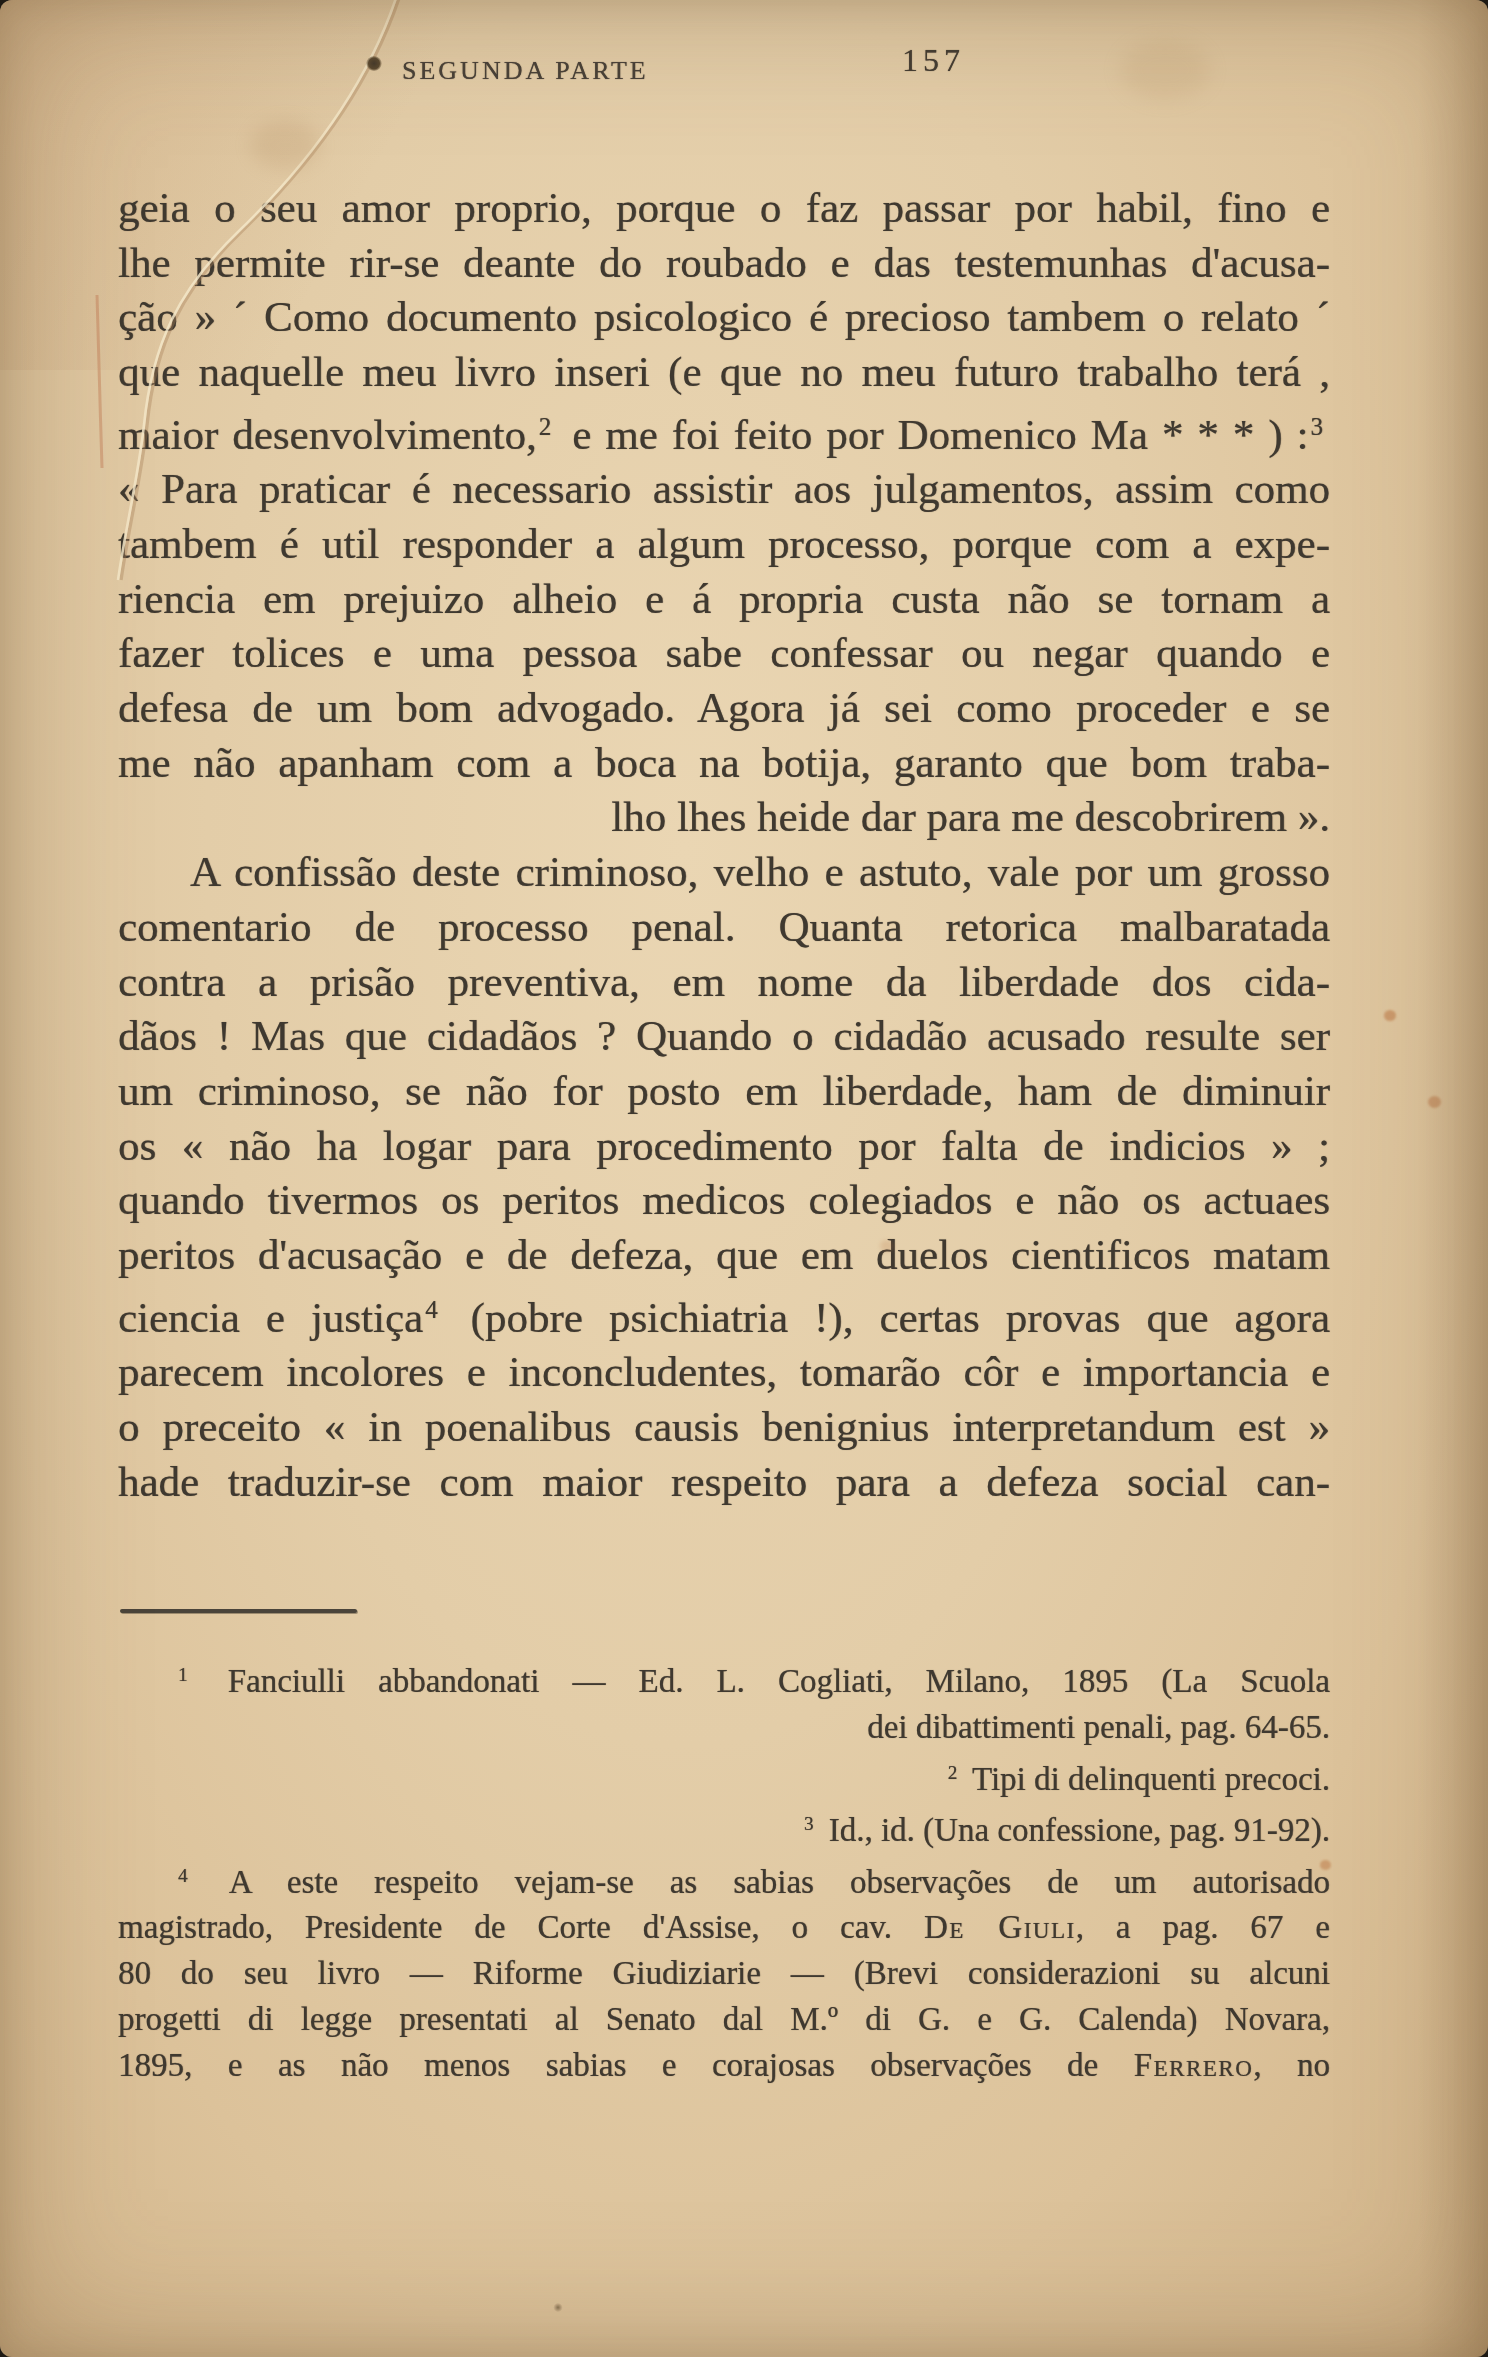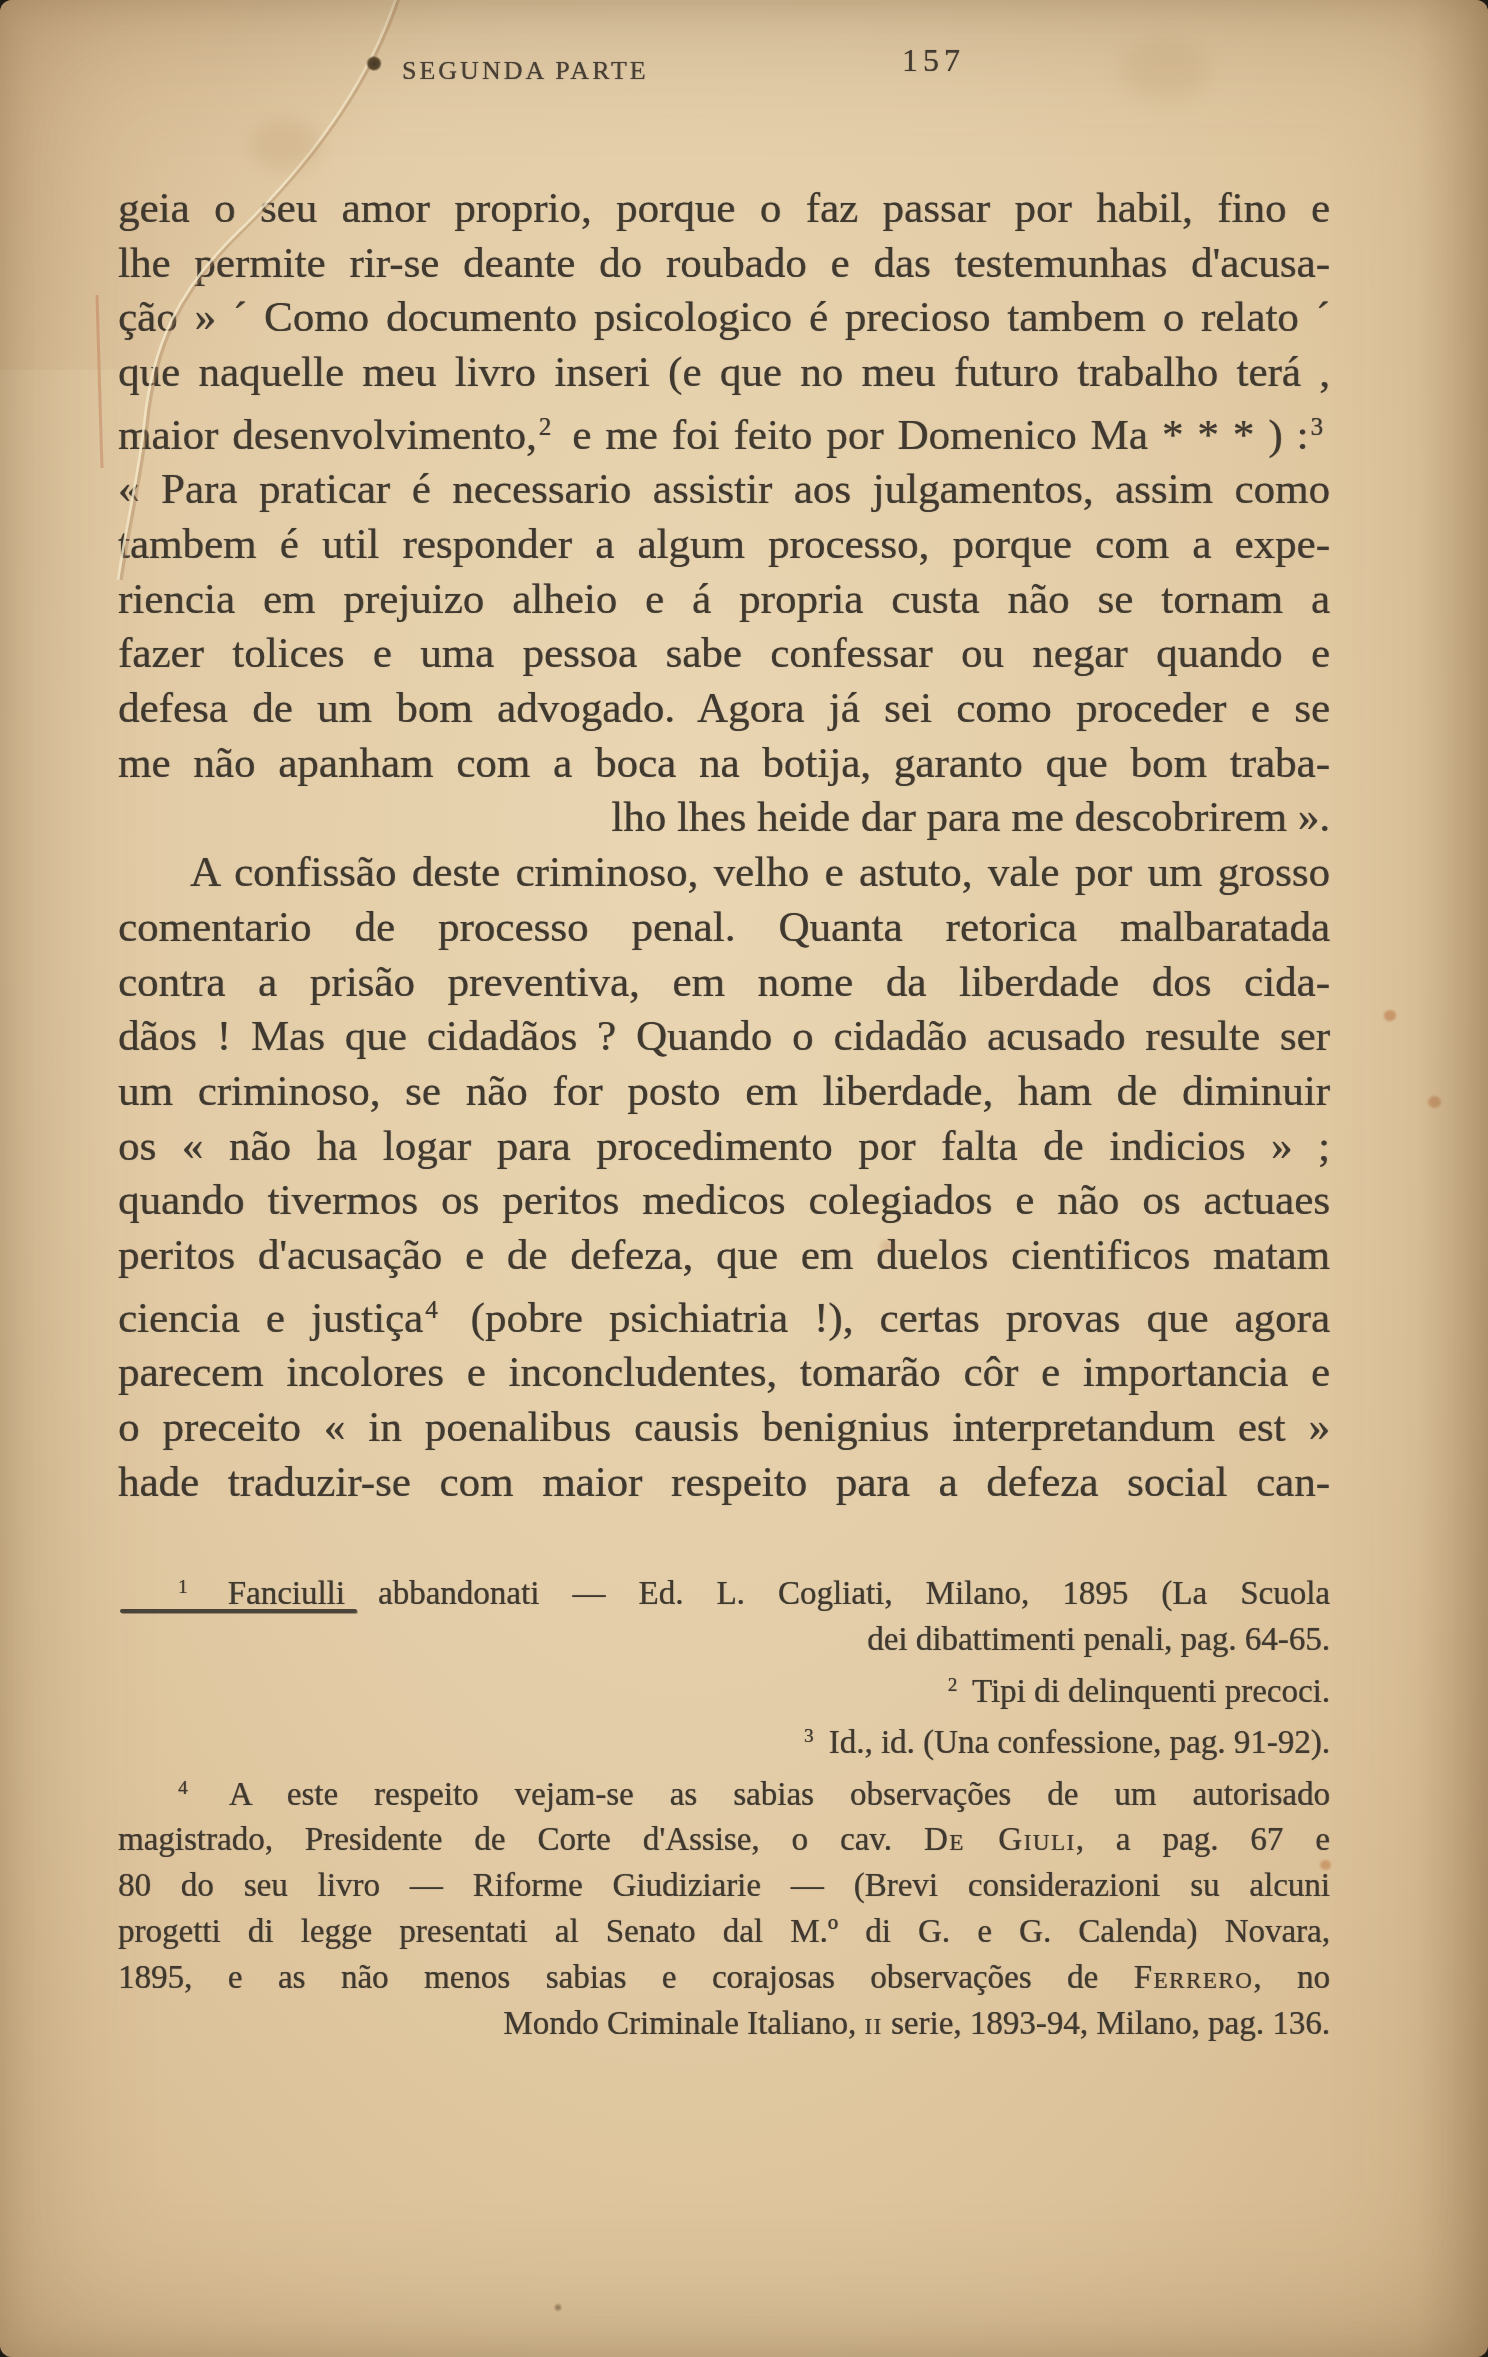--- a/index.html
+++ b/index.html
@@ -39,21 +39,21 @@
     position:absolute;left:902px;top:42px;
     font-size:32px;letter-spacing:5px;color:#413b32;
     text-shadow:0 0 1px rgba(60,50,40,.8);
   }
   
   .body-text{
     position:absolute;left:118px;top:181px;width:1212px;
     font-size:43px;line-height:54.7px;
   }
   .footnotes{
-    position:absolute;left:118px;top:1564px;width:1212px;
+    position:absolute;left:118px;top:1652px;width:1212px;
     font-size:33px;line-height:46px;
   }
   .tline{
     text-align:right;
     text-shadow:0.4px 0.4px 0.9px rgba(58,48,38,.55);
     -webkit-text-stroke:0.2px rgba(62,54,44,.55);
     white-space:normal;
   }
   .tline.just{text-align:justify;text-align-last:justify;}
   .it{}
@@ -124,21 +124,20 @@
   <div id="footnote-lines" class="footnotes">
       <div class="tline just" style="text-indent: 58px;"><span class="sup">1</span><span> </span><span class="it">Fanciulli abbandonati</span><span> — Ed. L. Cogliati, Milano, 1895 (</span><span class="it">La Scuola</span></div>
       <div class="tline"><span class="it">dei dibattimenti penali</span><span>, pag. 64-65.</span></div>
       <div class="tline" style="text-indent: 58px;"><span class="sup">2</span><span> </span><span class="it">Tipi di delinquenti precoci.</span></div>
       <div class="tline" style="text-indent: 58px;"><span class="sup">3</span><span> Id., id. (</span><span class="it">Una confessione</span><span>, pag. 91-92).</span></div>
       <div class="tline just" style="text-indent: 58px;"><span class="sup">4</span><span> A este respeito vejam-se as sabias observações de um autorisado</span></div>
       <div class="tline just"><span>magistrado, Presidente de Corte d'Assise, o cav. </span><span class="sc">De Giuli</span><span>, a pag. 67 e</span></div>
       <div class="tline just"><span>80 do seu livro — </span><span class="it">Riforme Giudiziarie</span><span> — (</span><span class="it">Brevi considerazioni su alcuni</span></div>
       <div class="tline just"><span class="it">progetti di legge presentati al Senato dal M.º di G. e G. Calenda</span><span>) Novara,</span></div>
       <div class="tline just"><span>1895, e as não menos sabias e corajosas observações de </span><span class="sc">Ferrero</span><span>, no</span></div>
-      <div class="tline"><span class="it">Mondo Criminale Italiano</span><span>, </span><span class="sc">ii</span><span> serie, 1893-94, Milano, pag. 136.</span></div>
     </div>
 
   <svg class="crease" width="1488" height="2357" viewBox="0 0 1488 2357">
     <path d="M 401,-8 C 368,95 300,175 241,232 C 181,290 155,345 147,425 C 141,478 129,525 121,580" fill="none" stroke="#a8815a" stroke-opacity="0.38" stroke-width="3.4"></path>
     <path d="M 398,-8 C 365,95 297,175 238,232 C 178,290 152,345 144,425 C 138,478 126,525 118,580" fill="none" stroke="#f3e6c8" stroke-opacity="0.85" stroke-width="2.6"></path>
     <path d="M 97,295 C 99,350 100,410 102,468" fill="none" stroke="#c07a54" stroke-opacity="0.45" stroke-width="3"></path>
   </svg>
 
   <div class="speck s1"></div>
   <div class="speck s2"></div>

